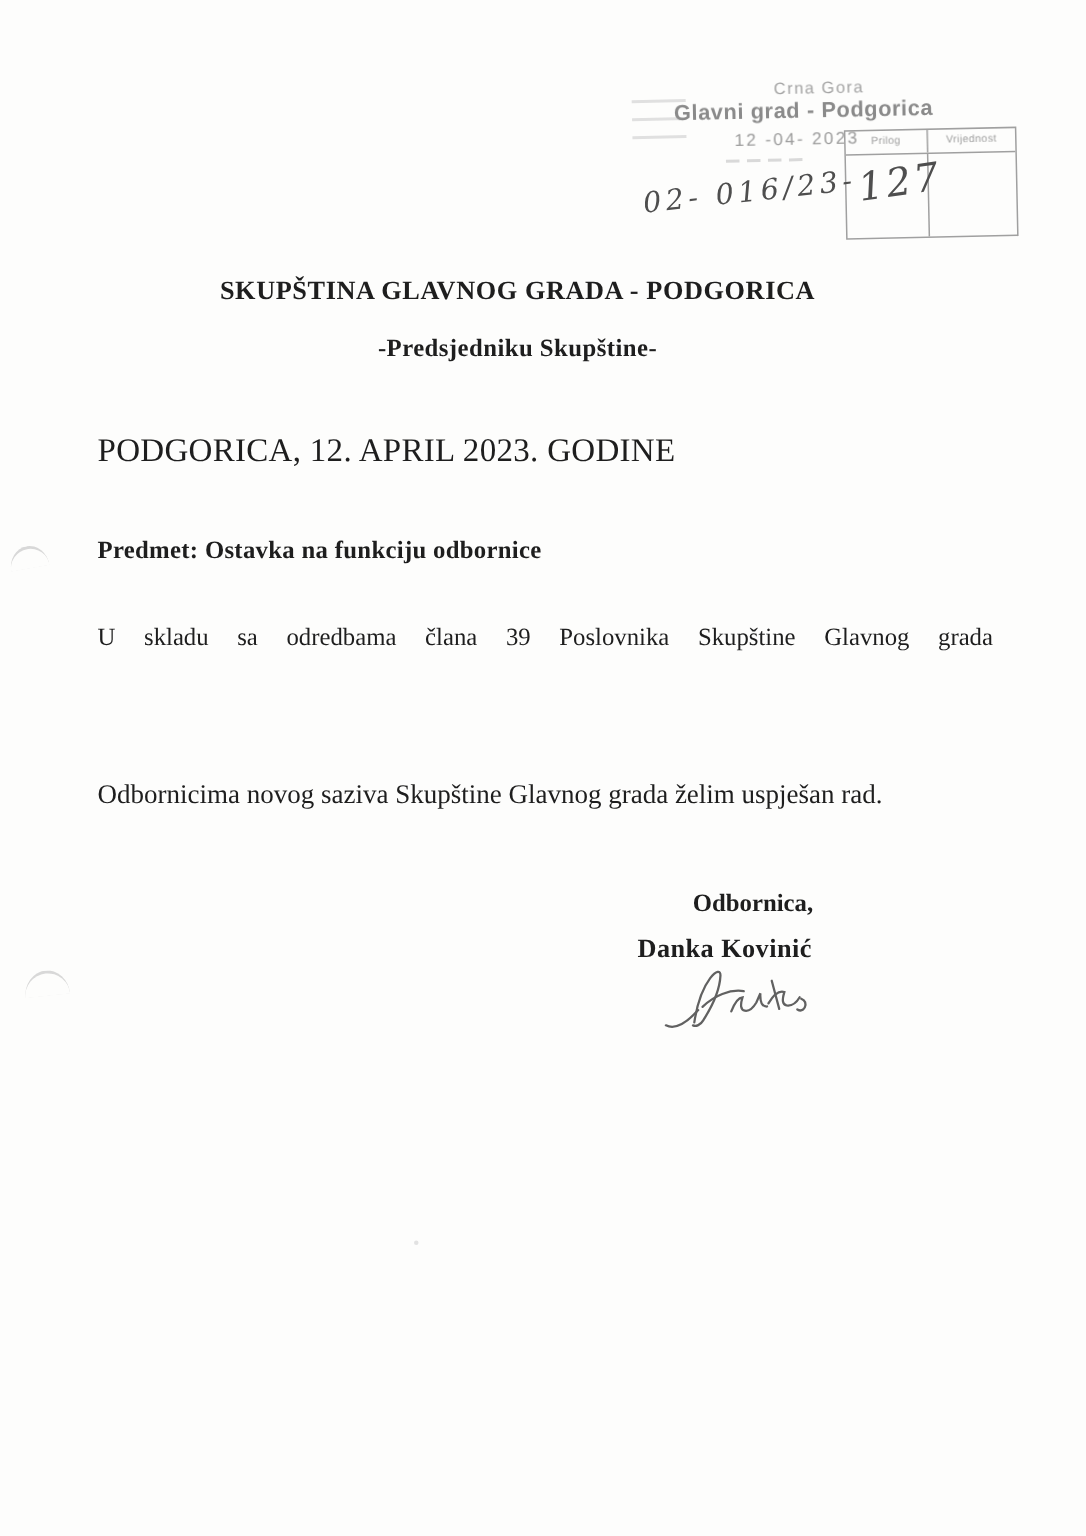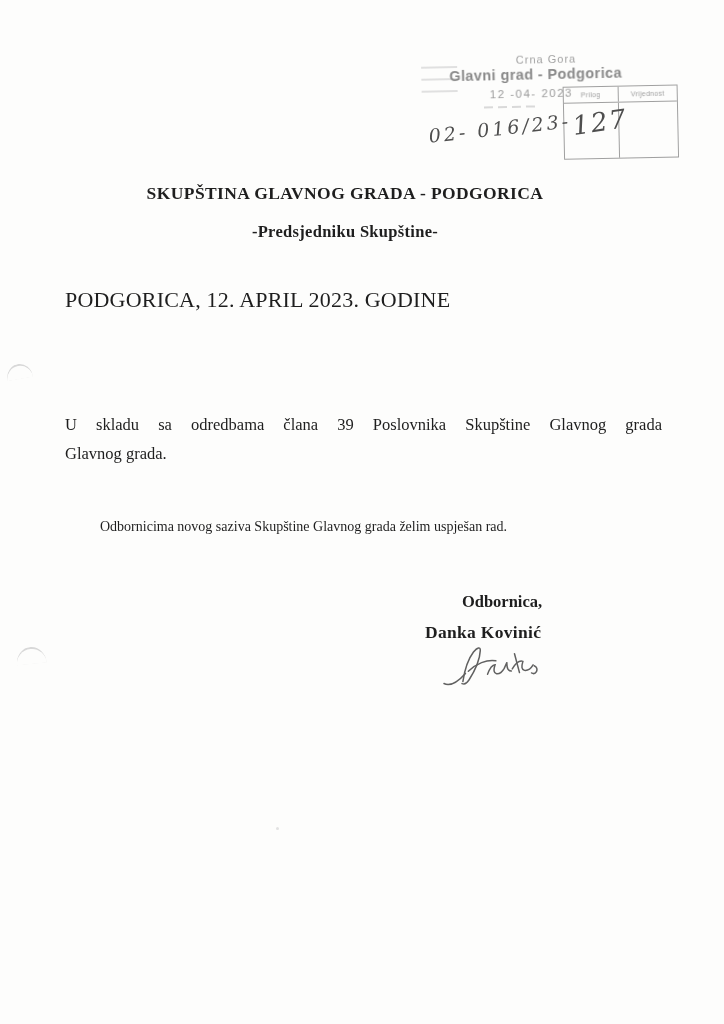--- a/index.html
+++ b/index.html
@@ -74,21 +74,21 @@
   }
   .subtitle{
     top:222px;left:0;width:690px;text-align:center;
     font-size:16.5px;font-weight:bold;letter-spacing:.3px;
   }
   .placedate{top:287px;left:65px;font-size:22px;letter-spacing:.2px;}
   .subject{top:357px;left:65px;font-size:16.5px;font-weight:bold;letter-spacing:.2px;}
   .para1{top:410px;left:65px;width:597px;font-size:16.5px;line-height:29px;}
   .para1 .jline{text-align:justify;text-align-last:justify;}
   .para1 .lline{text-align:left;}
-  .para2{top:519px;left:65px;width:600px;font-size:14px;margin-left:35px;}
+  .para2{top:519px;left:65px;width:600px;font-size:18px;}
 
   .sig-role{top:592px;left:438px;width:128px;text-align:center;font-size:16.5px;font-weight:bold;}
   .sig-name{top:622px;left:425px;width:155px;text-align:left;font-size:17.5px;font-weight:bold;letter-spacing:.3px;}
   .sig-scribble{top:639px;left:440px;width:105px;height:50px;}
 
   
   .pencil{
     border-top:2px solid #d2d2d2;
     border-radius:50% 50% 0 0 / 100% 100% 0 0;
     opacity:.85;
@@ -124,24 +124,24 @@
     </div>
     <div class="stamp-number hand">02- 016/23-</div>
     <div class="stamp-number2 hand">127</div>
   </div>
 
   <div class="abs subtitle">-Predsjedniku Skupštine-</div>
   <div class="abs title">SKUPŠTINA GLAVNOG GRADA - PODGORICA</div>
 
   <div class="abs placedate">PODGORICA, 12. APRIL 2023. GODINE</div>
 
+  <div class="abs subject">Predmet: Ostavka na funkciju odbornice</div>
 
   <div class="abs para1">
     <div class="jline">U skladu sa odredbama člana 39 Poslovnika Skupštine Glavnog grada</div>
-    <div class="lline">Glavnog grada.</div>
   </div>
 
   <div class="abs para2">Odbornicima novog saziva Skupštine Glavnog grada želim uspješan rad.</div>
 
   <div class="abs sig-role">Odbornica,</div>
   <div class="abs sig-name">Danka Kovinić</div>
   <svg class="abs sig-scribble" viewBox="0 0 105 50" fill="none" xmlns="http://www.w3.org/2000/svg">
     <g stroke="#3f3f3f" stroke-width="1.5" stroke-linecap="round" fill="none" opacity="0.82" transform="rotate(-3 52 25)">
       <path d="M3,42 C10,46 18,40 25,33"></path>
       <path d="M22,41 C28,12 42,3 41,11 C40,21 33,33 28,40 C26,43 23,44 21,43"></path>

